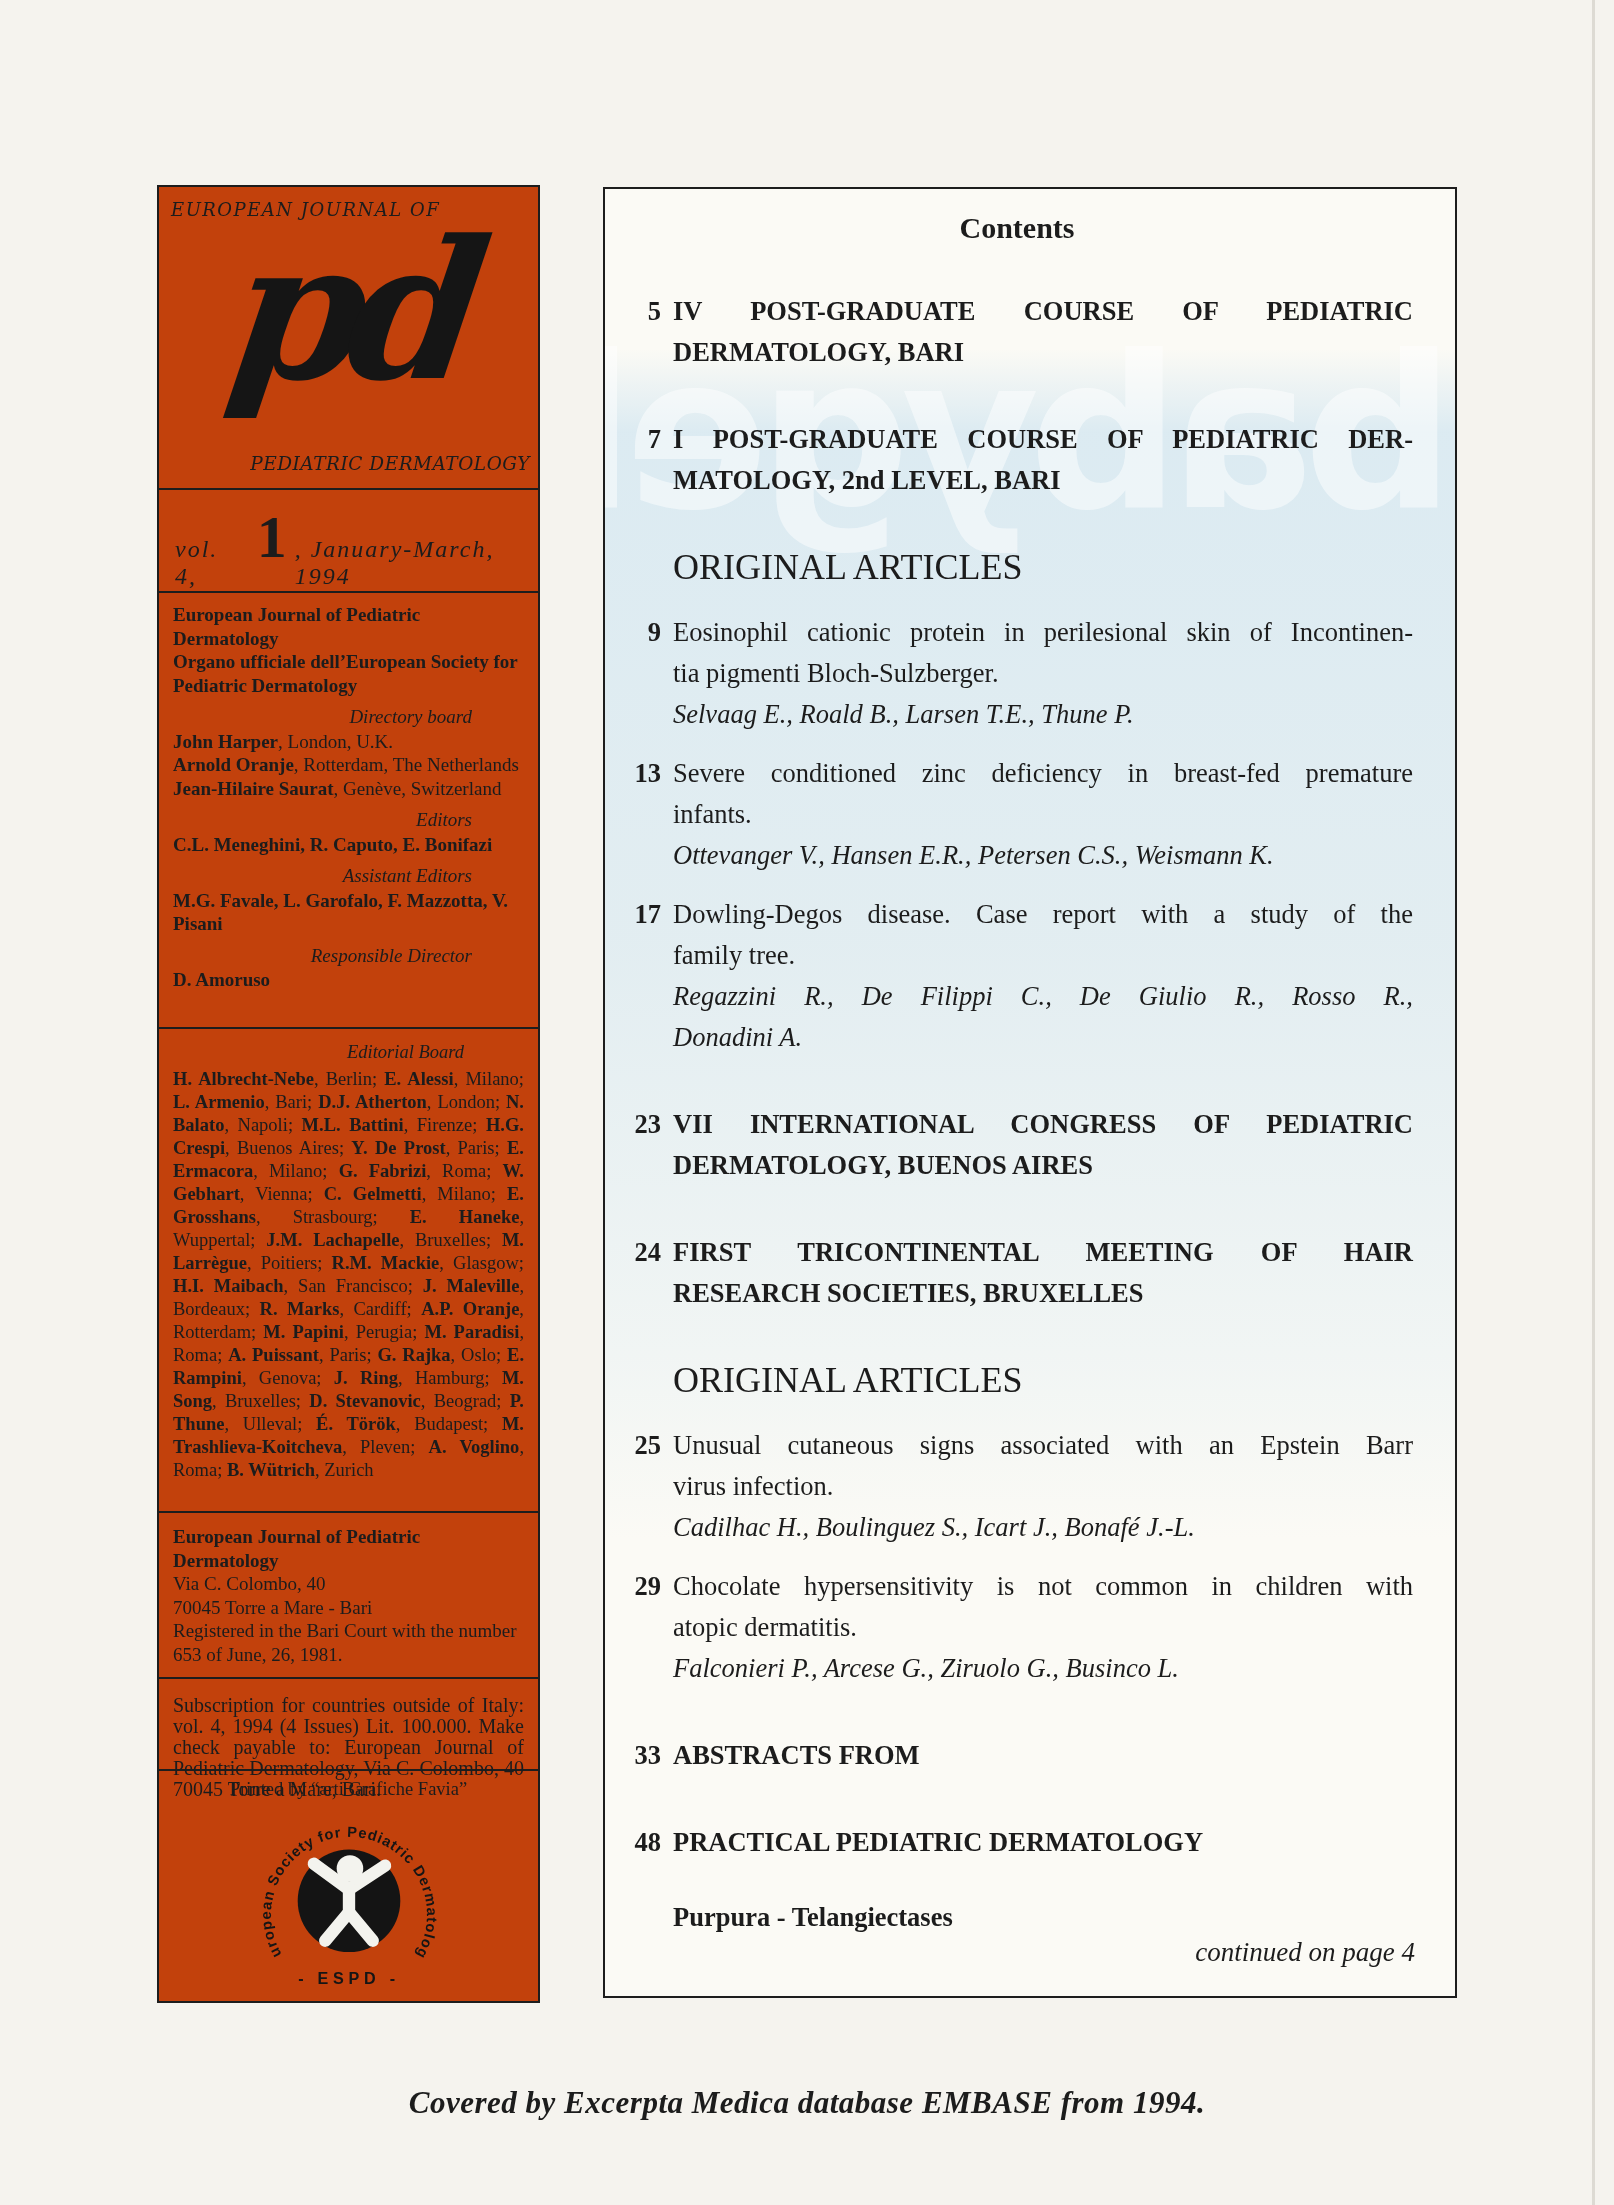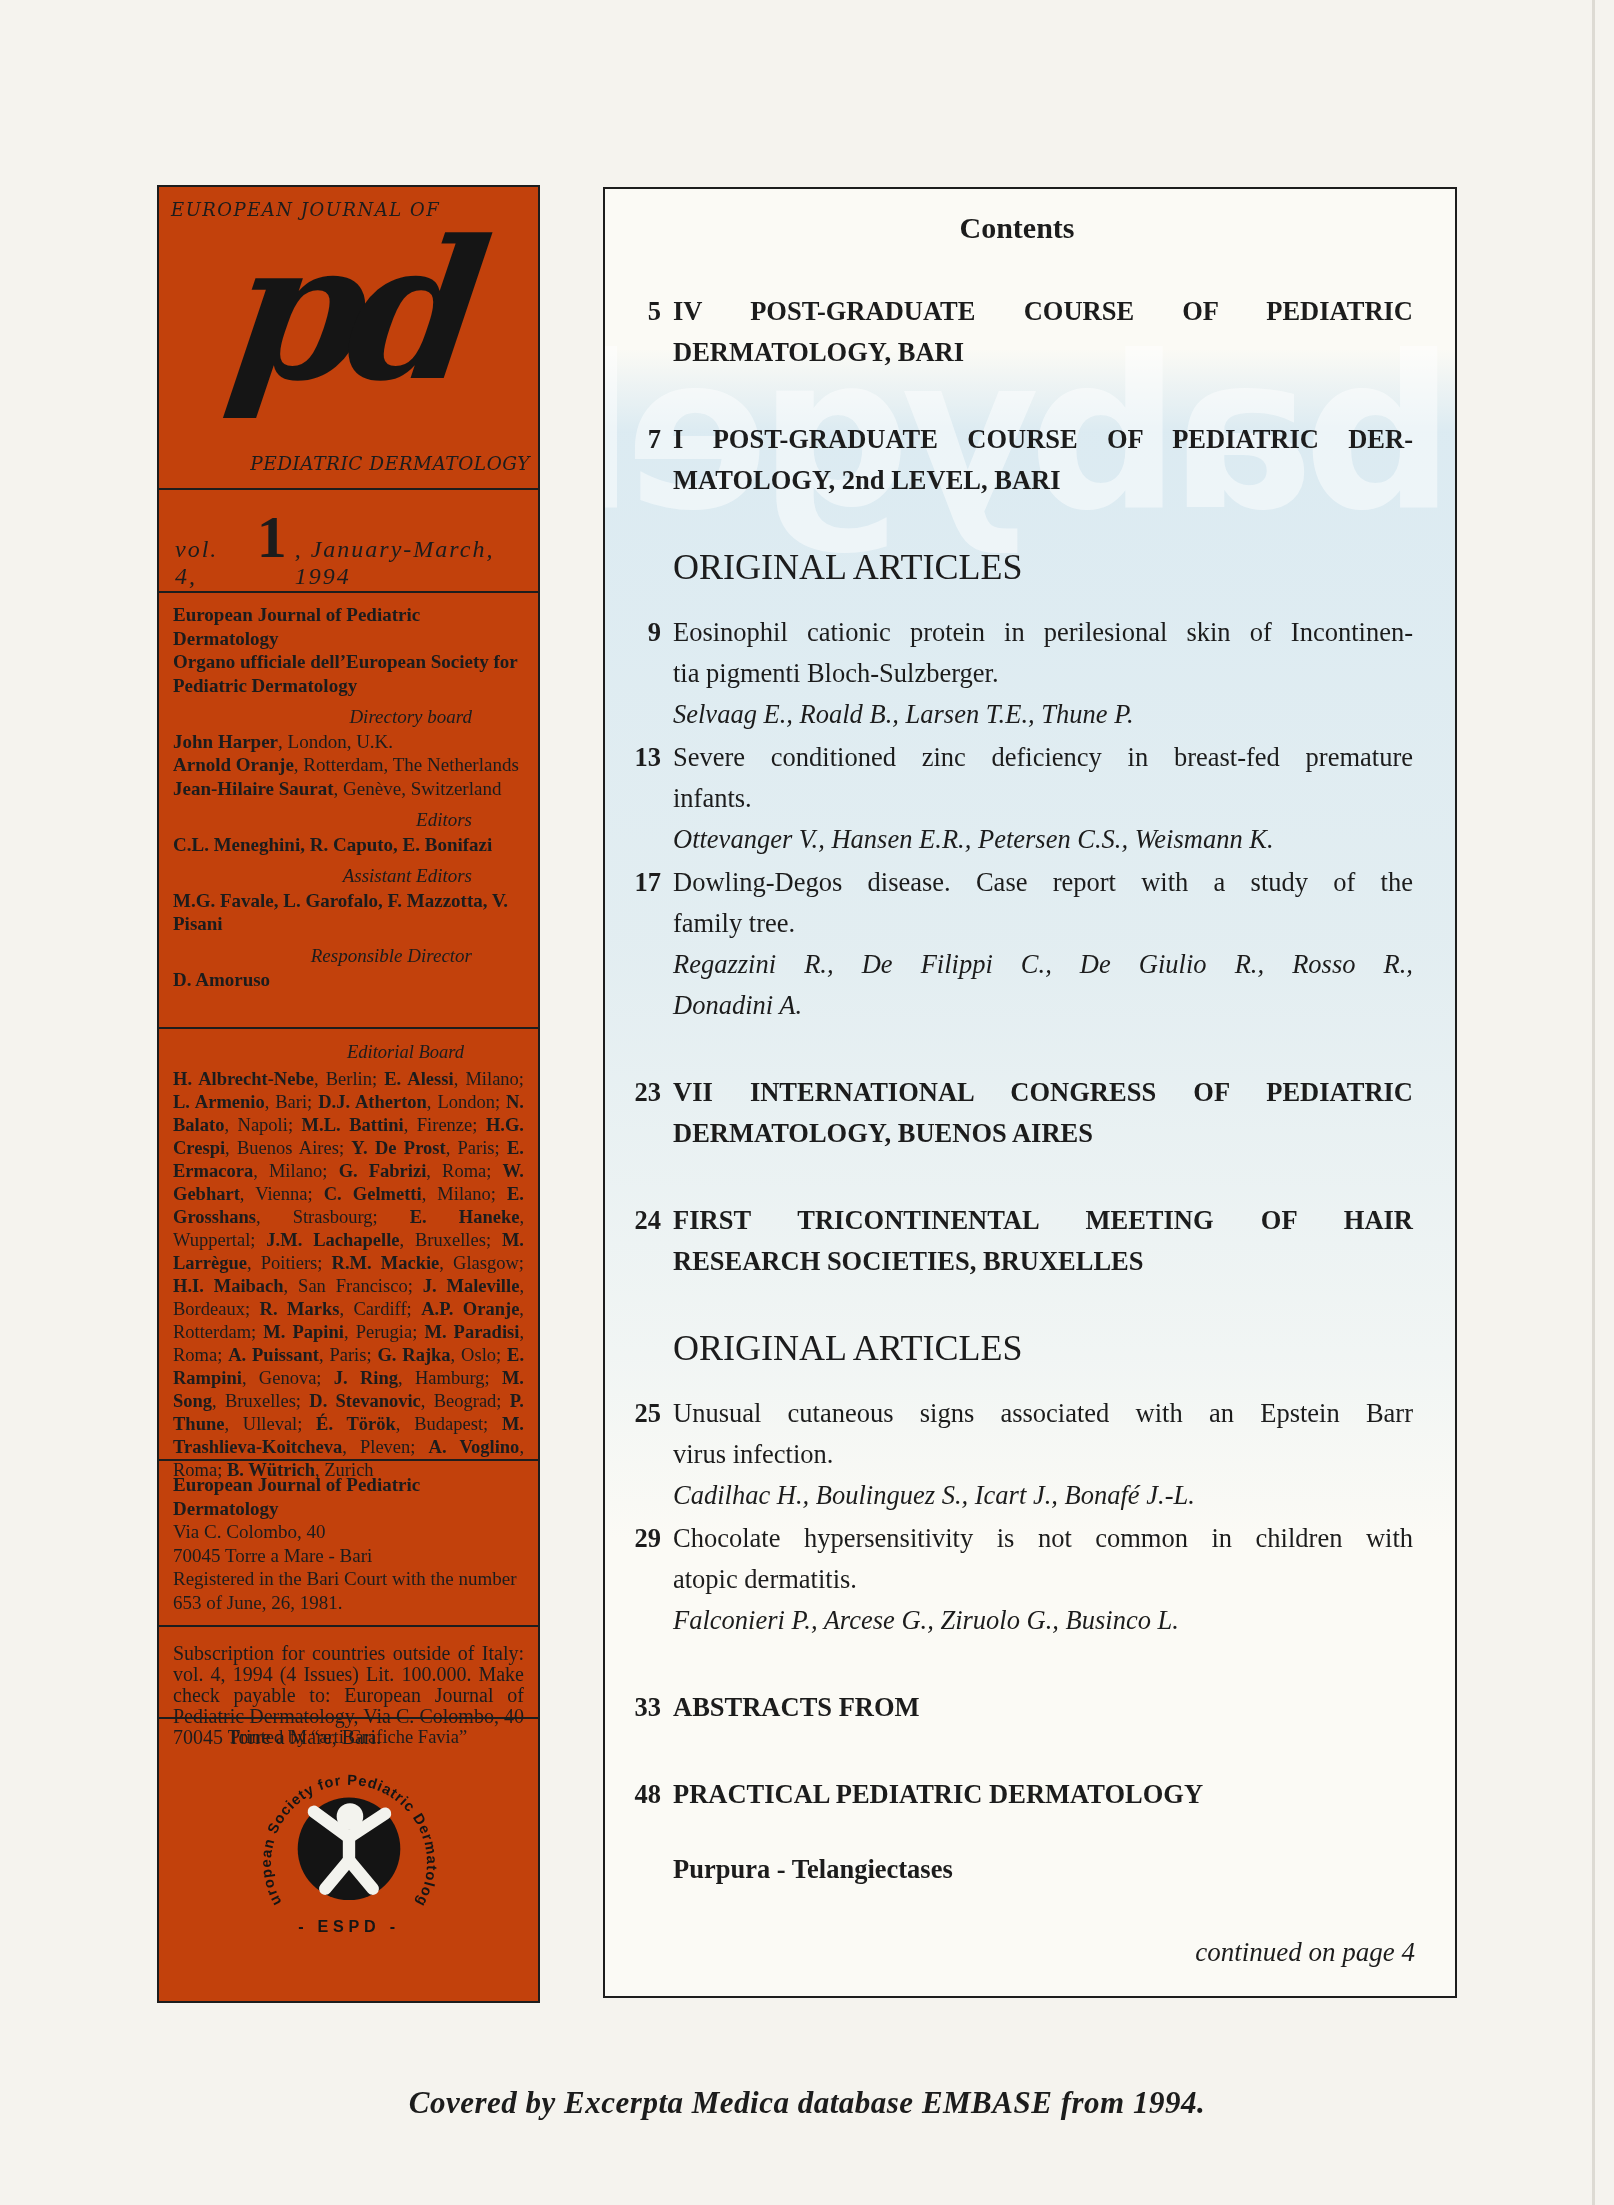--- a/index.html
+++ b/index.html
@@ -31,21 +31,21 @@
 
   .sec-vol{height:103px; display:flex; align-items:baseline; padding:20px 0 0 16px;}
   .vol-pre,.vol-suf{font-style:italic; font-size:24px; letter-spacing:2px;}
   .vol-issue{font-size:60px; font-weight:bold; line-height:.9; margin:0 8px 0 14px;}
 
   .sec-mast{height:436px; padding:10px 14px; font-size:19px; line-height:23.5px;}
   .b{font-weight:bold;}
   .mast-label{font-style:italic; text-align:right; padding-right:52px; margin:8px 0 1px;}
   .dir-member{}
 
-  .sec-board{height:432px; padding:8px 14px; font-size:18.5px; line-height:23px;}
+  .sec-board{height:484px; padding:8px 14px; font-size:18.5px; line-height:23px;}
   .board-label{font-style:italic; text-align:right; padding-right:60px; margin:4px 0 4px;}
   .board-list{text-align:justify;}
 
   .sec-addr{height:166px; padding:12px 14px; font-size:19px; line-height:23.5px;}
   .sec-sub{height:92px; padding:16px 14px; font-size:20px; line-height:21px; text-align:justify;}
 
   .sec-printed{position:relative; text-align:center; padding-top:8px; font-size:18.5px;}
   .espd-wrap{margin-top:2px;}
 
   
@@ -56,21 +56,21 @@
   .tint{position:absolute; left:0; top:160px; width:100%; height:1190px; pointer-events:none;
     background:linear-gradient(180deg, rgba(212,231,241,0) 0%, rgba(212,231,241,.8) 7%,
       rgba(206,227,238,.55) 50%, rgba(212,231,241,.25) 85%, rgba(212,231,241,0) 100%);}
   .ghost{position:absolute; top:128px; left:0px; width:100%; pointer-events:none;
     font-family:"DejaVu Sans","Liberation Sans",sans-serif; font-weight:bold;
     font-size:212px; line-height:1.1; color:#ffffff; opacity:.5; letter-spacing:-10px;
     transform:scaleX(-1); white-space:nowrap;}
   .rb-content{position:relative; padding:10px 42px 0 16px;}
   .contents-h{font-size:30px; font-weight:bold; text-align:center; margin:12px 0 0 0;}
   .toc-group{margin-top:46px;}
-  .toc-group .entry + .entry{margin-top:2px;justify-content:flex-end;}
+  .toc-group .entry + .entry{margin-top:18px;justify-content:flex-end;}
   .oa-heading{font-weight:normal; font-size:36px; line-height:41px; margin:16px 0 24px 52px;}
   .entry{display:flex; font-size:26.5px; line-height:41px;}
   .num{flex:none; width:40px; text-align:right; font-weight:bold;}
   .body{flex:1; margin-left:12px; min-width:0;}
   .title-line{}
   .jl{text-align:justify; text-align-last:justify;}
   .authors{font-style:italic;}
   .subtitle{font-weight:bold; margin-top:34px;}
   .continued{position:absolute; right:40px; bottom:28px; font-style:italic; font-size:27px;}
 

